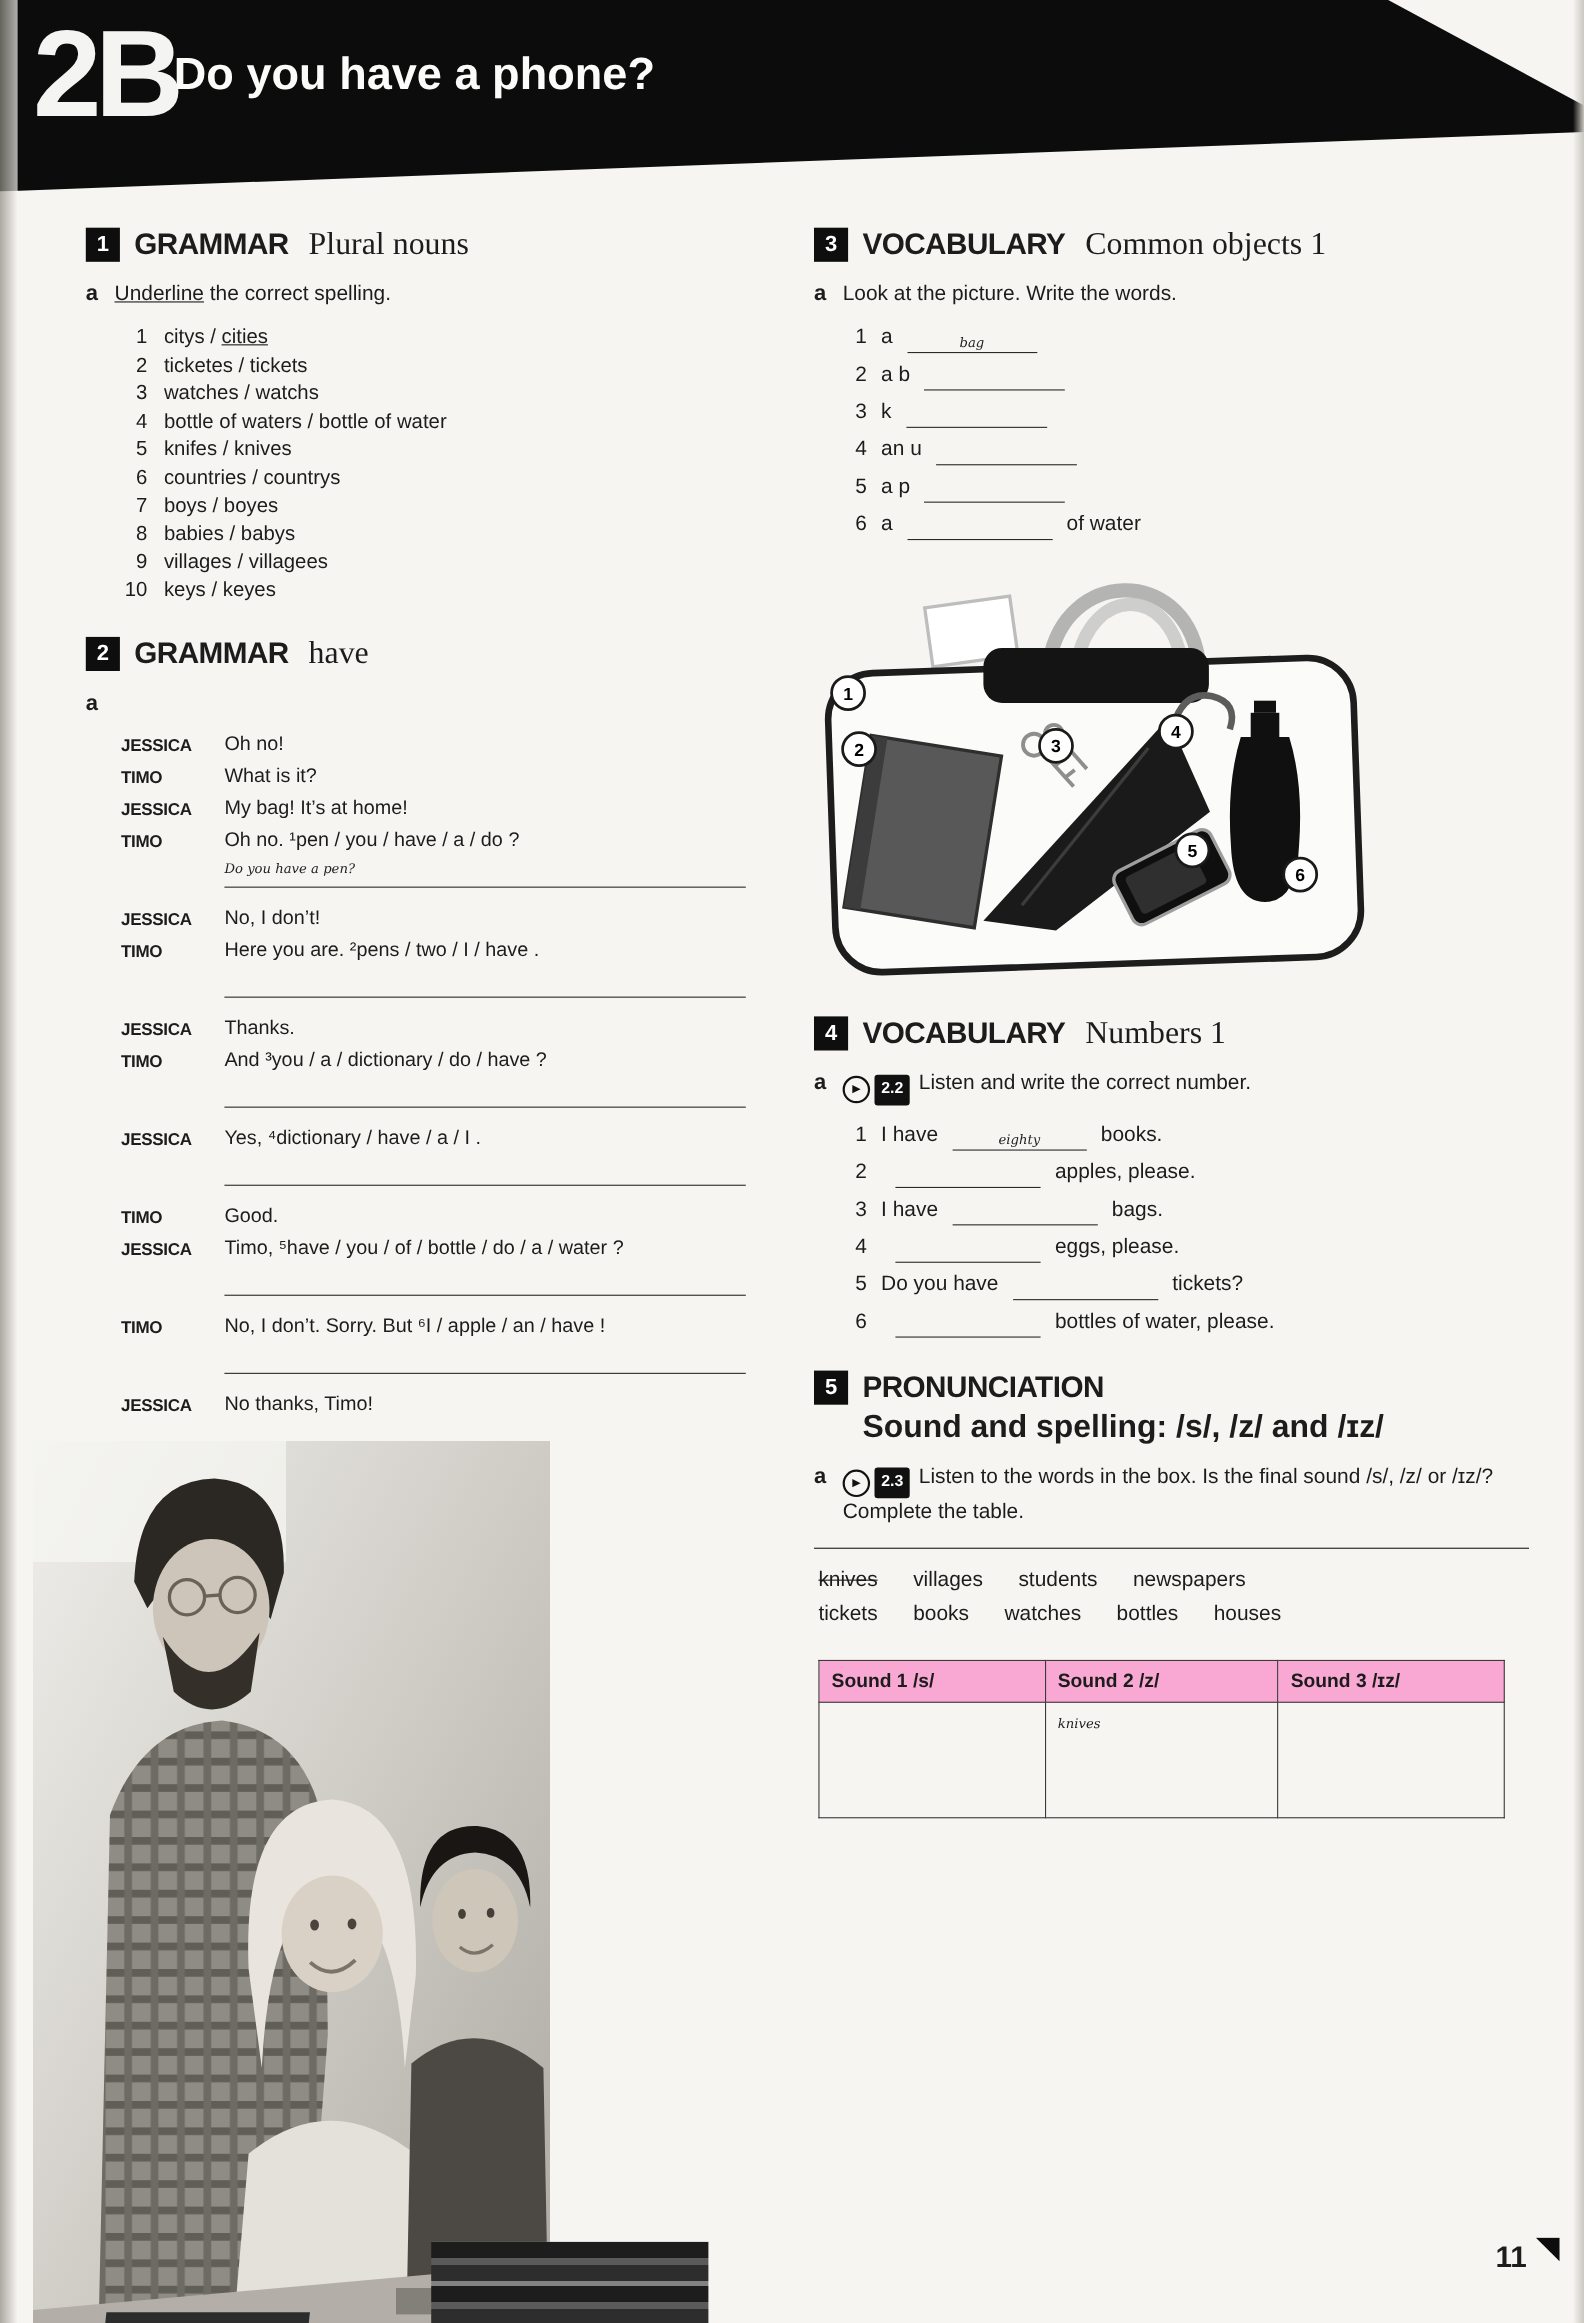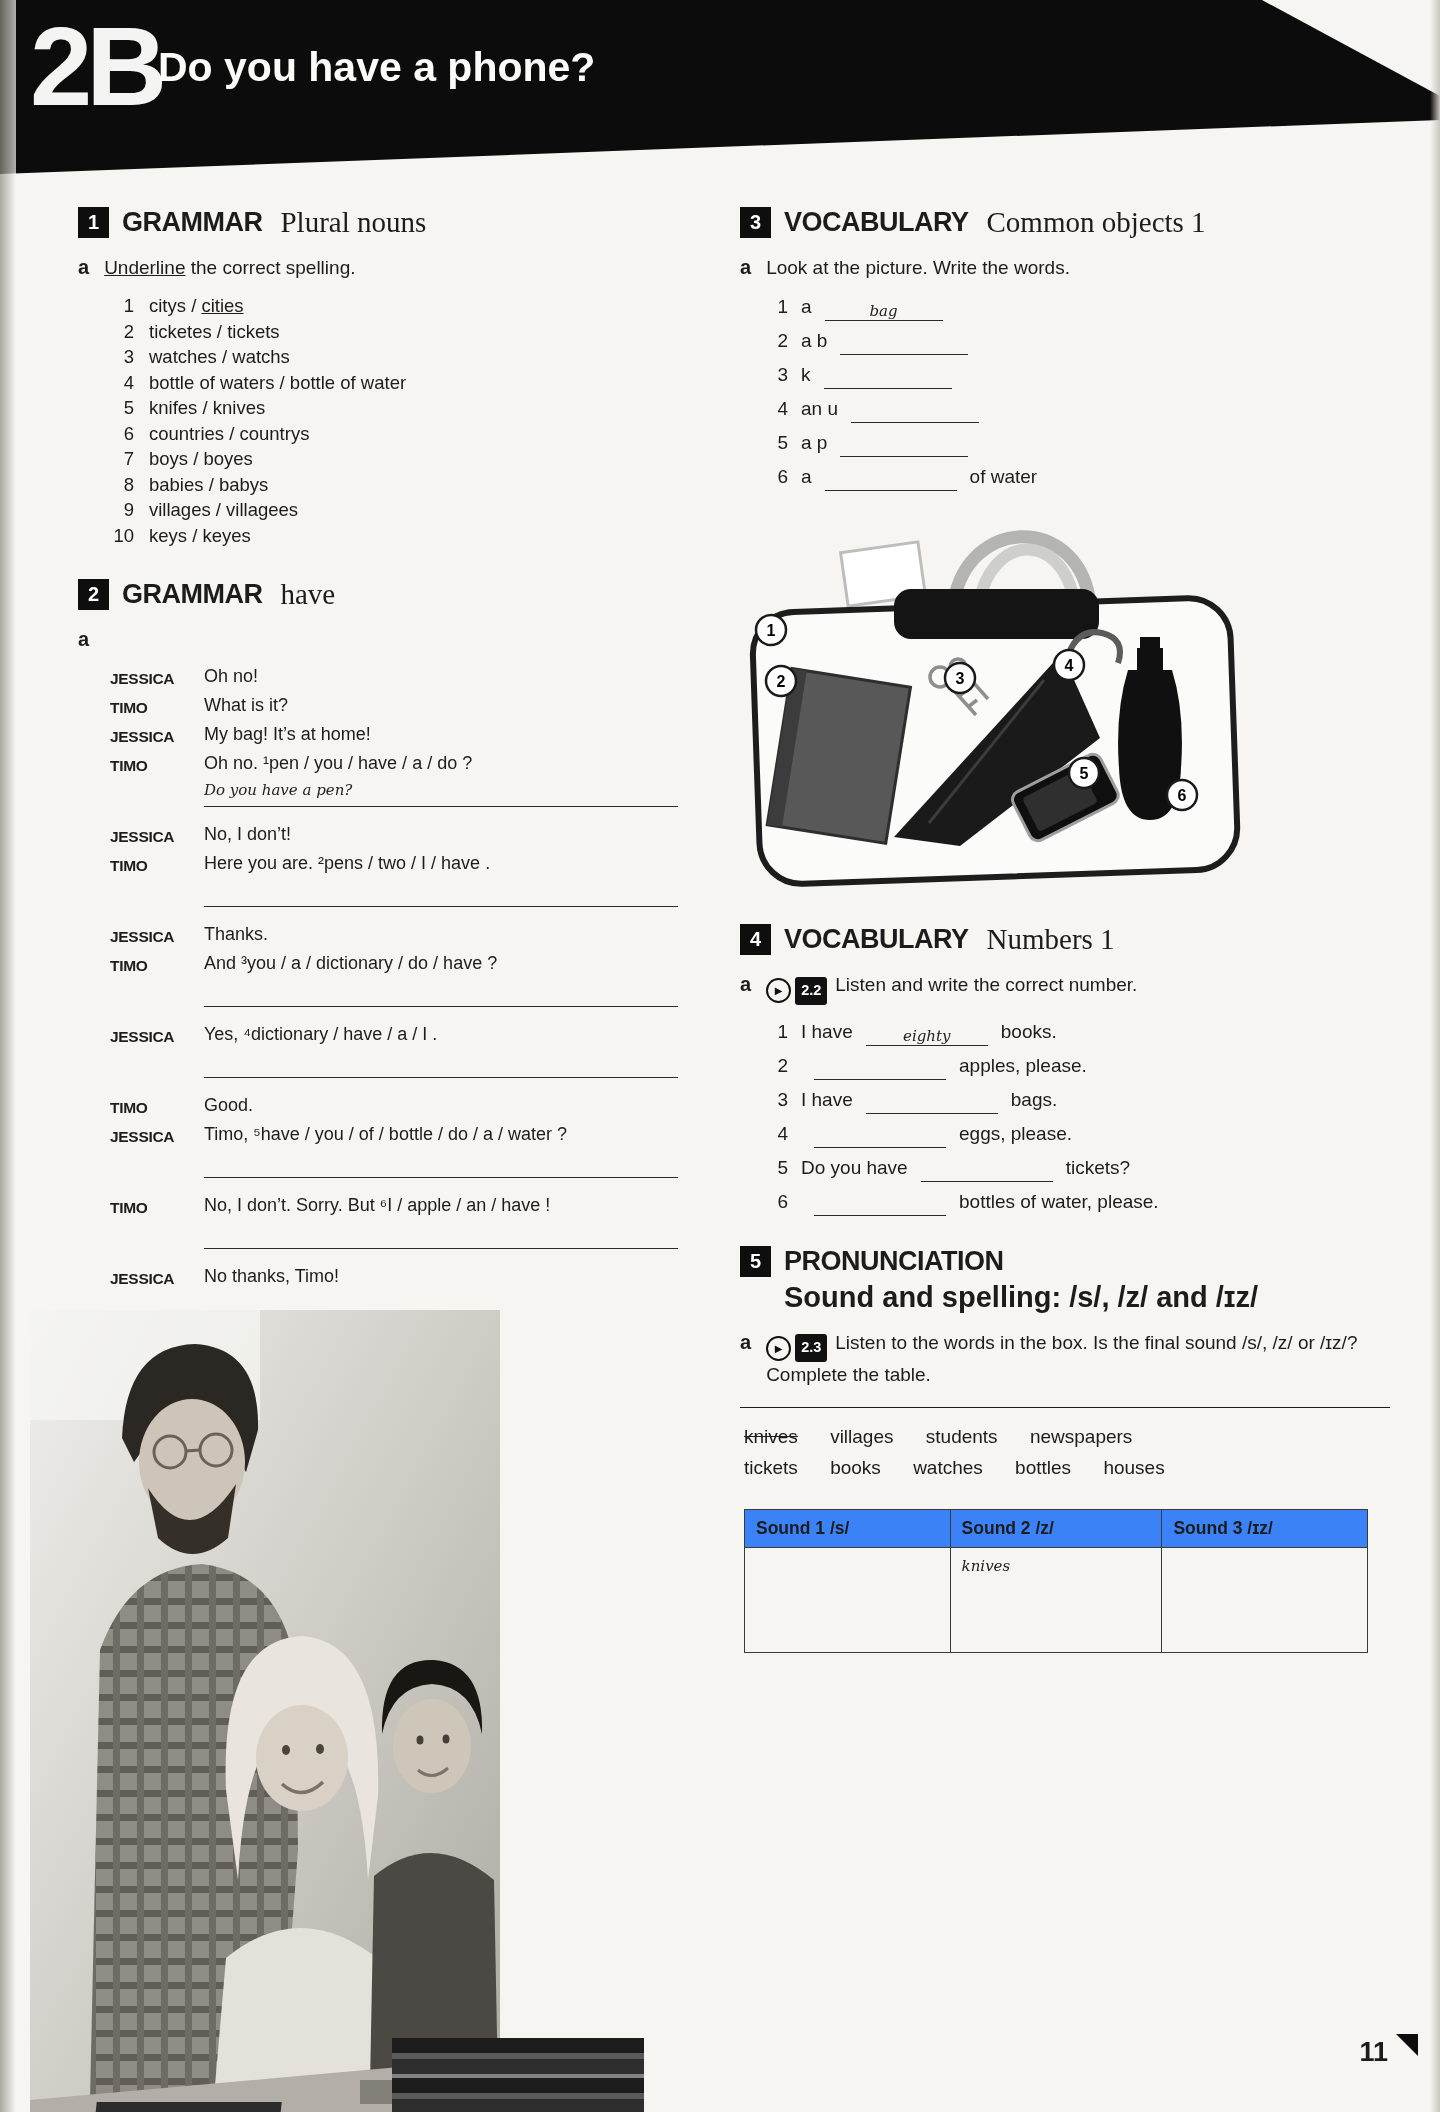--- a/index.html
+++ b/index.html
@@ -43,21 +43,21 @@
   .glist { margin:2px 0 0 32px; }
   .gitem { display:flex; gap:15px; font-size:18.5px; line-height:25.5px; }
   .gnum { width:24px; text-align:right; flex:none; }
 
   
   .dialogue { margin:8px 0 0 32px; }
   .dlg-row { display:flex; font-size:18px; line-height:23px; margin-bottom:4px; }
   .speaker { width:94px; flex:none; font-weight:700; font-size:15.5px; letter-spacing:-0.3px; padding-top:2px; }
   .dlg-text { flex:1; }
   .ans-line { margin:2px 0 16px 94px; border-bottom:1.6px solid #2a2a2a; height:25px; }
-  .hw { font-family:"DejaVu Serif", serif; font-style:italic; font-size:15px; color:#222; }
+  .hw { font-family:"DejaVu Serif", serif; font-style:italic; font-size:12px; color:#222; }
 
   .photo { margin:20px 0 0 -48px; line-height:0; }
 
   
   .vlist { margin:2px 0 0 32px; }
   .vitem { display:flex; align-items:flex-end; gap:13px; font-size:19px; line-height:28px; margin-bottom:6px; }
   .vnum { width:16px; text-align:right; flex:none; }
   .blankline { display:inline-block; border-bottom:1.6px solid #2a2a2a; height:24px;
     text-align:center; vertical-align:bottom; }
   .bagpic { margin:14px 0 26px 4px; line-height:0; }
@@ -67,21 +67,21 @@
   .play-circle { width:21px; height:21px; border:2px solid #111; border-radius:50%;
     display:inline-flex; align-items:center; justify-content:center; font-size:10px; color:#111; }
   .track { background:#111; color:#fff; font-weight:700; font-size:14.5px; padding:1px 6px 2px; border-radius:3px; }
 
   
   .rule { border-top:1.6px solid #1b1b1b; margin:20px 0 13px; }
   .words { margin-left:4px; font-size:19px; line-height:31px; }
   .words span { margin-right:27px; }
   .strike { text-decoration:line-through; }
   .stable { width:96%; border-collapse:collapse; margin:26px 0 0 4px; }
-  .stable th { background:#3b82f6; border:1.6px solid #3a3a3a; font-size:17.5px;
+  .stable th { background:#f9a8d4; border:1.6px solid #3a3a3a; font-size:17.5px;
     text-align:left; padding:8px 11px; font-weight:700; }
   .stable td { border:1.6px solid #3a3a3a; height:90px; vertical-align:top; padding:7px 11px; font-size:18px; }
 
   .page-num { position:absolute; right:52px; bottom:44px; font-size:27px; font-weight:700; z-index:6; }
   .corner-tri { position:absolute; right:22px; bottom:56px; width:22px; height:22px; background:#0d0d0d;
     clip-path:polygon(0 0, 100% 0, 100% 100%); z-index:6; }
   .bottom-strips { position:absolute; left:392px; bottom:0; width:252px; height:74px; z-index:3;
     background:repeating-linear-gradient(180deg,#1d1d1d 0 15px,#5a5a5a 15px 21px,#2d2d2d 21px 36px,#828282 36px 40px); }
 </style>
 </head>

